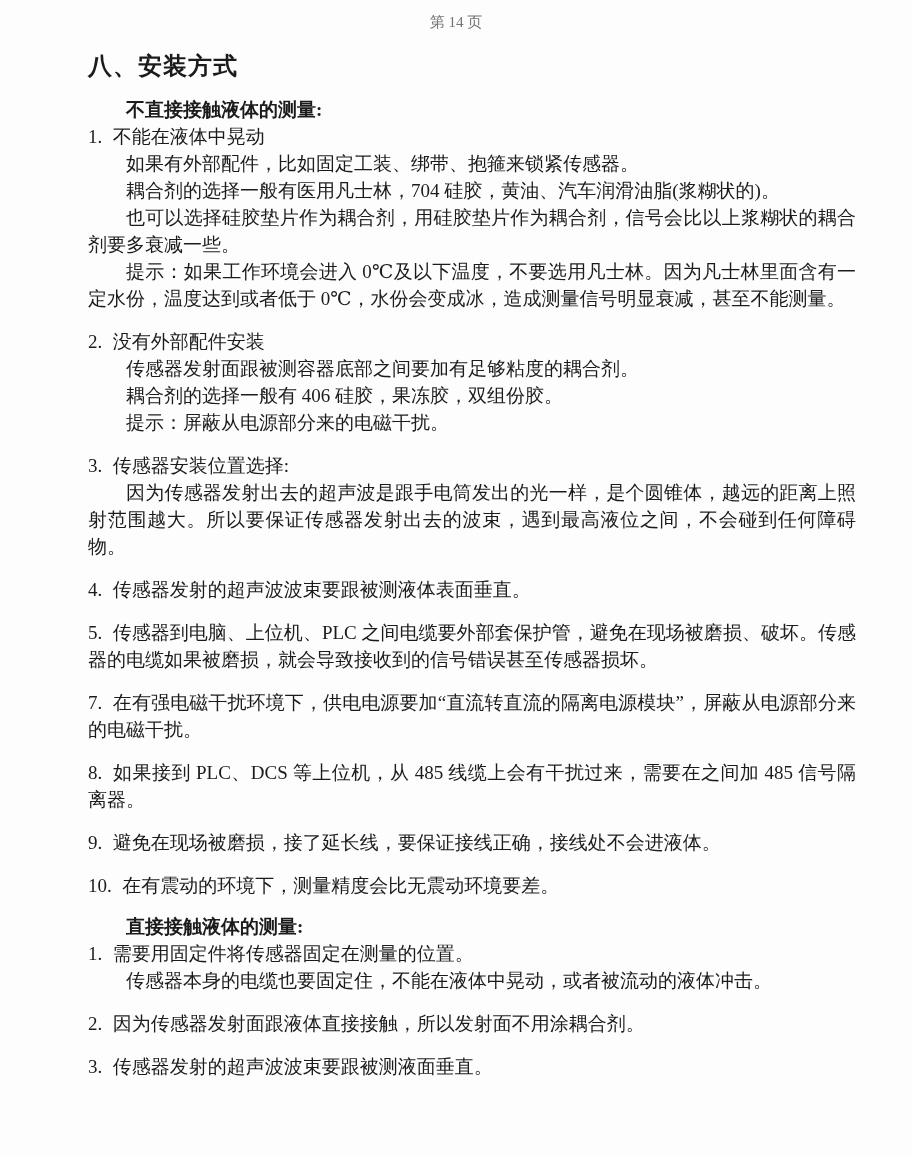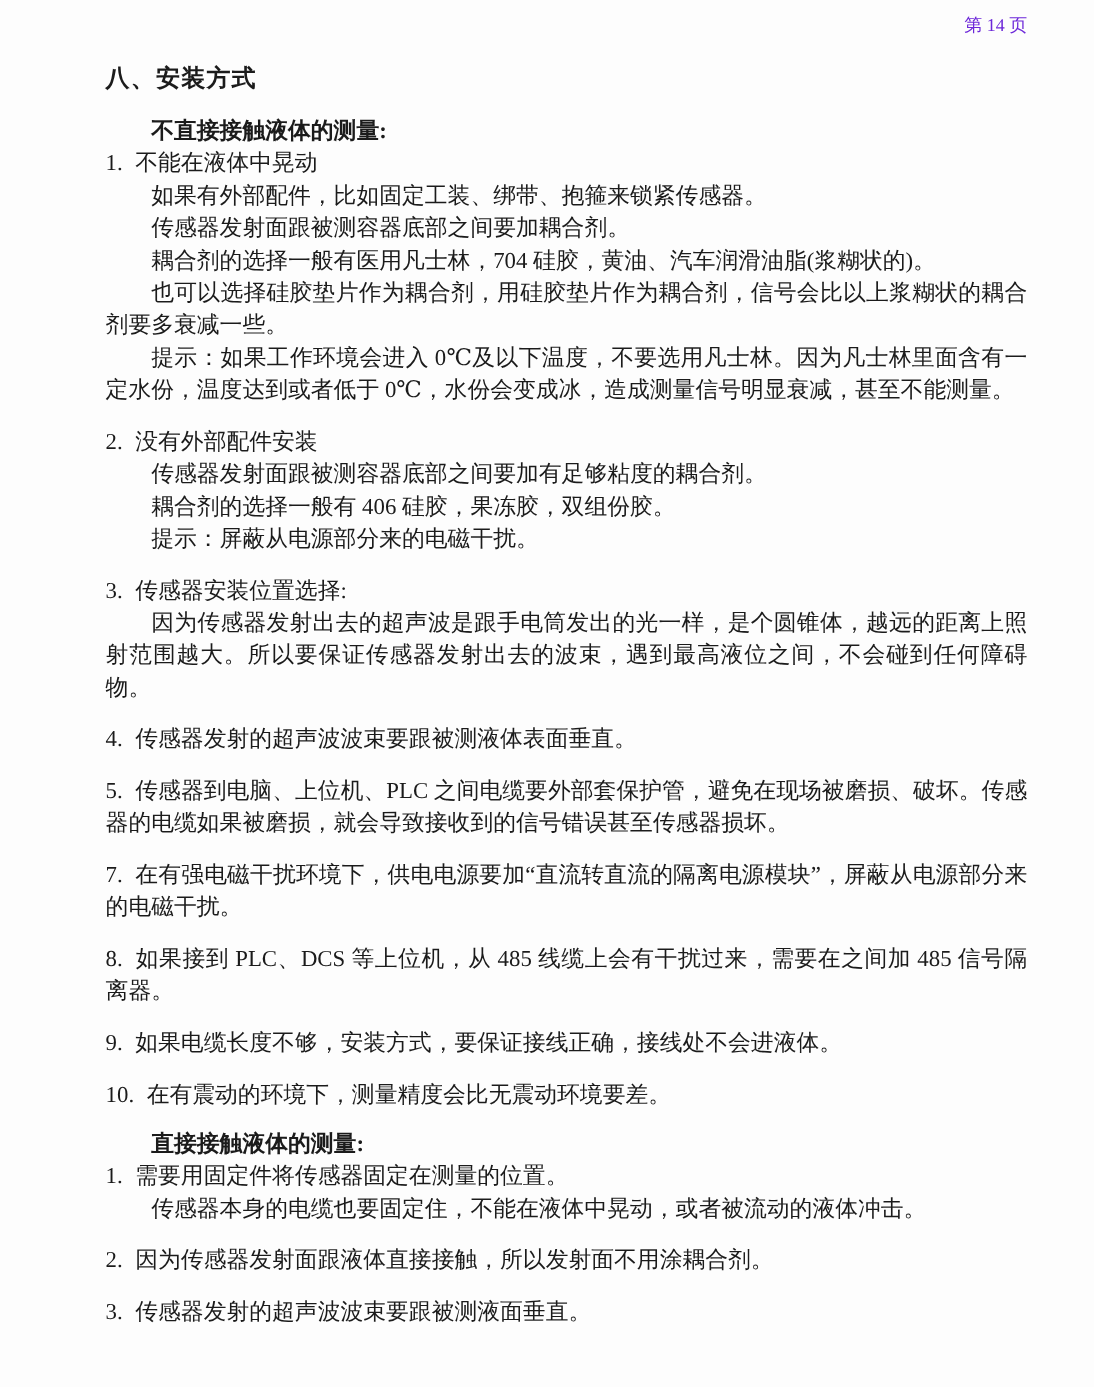--- a/index.html
+++ b/index.html
@@ -11,29 +11,29 @@
     background: #fdfdfd;
     color: #1b1b1b;
     font-family: "Liberation Serif", "DejaVu Serif", serif;
     font-size: 19px;
     line-height: 27px;
     padding: 12px 56px 10px 88px;
     overflow: hidden;
     position: relative;
   }
   .page-header {
-    text-align: right;
+    text-align: center;
     font-size: 15px;
     line-height: 20px;
-    color: #6d28d9;
+    color: #737373;
     
     margin-left: -32px;
   }
   .doc-title {
-    font-size: 20px;
+    font-size: 24px;
     line-height: 32px;
     font-weight: 600;
     margin-top: 18px;
     letter-spacing: 1px;
   }
   .sections { margin-top: 6px; }
   section[data-name="section"] { display: block; }
   .sec-heading {
     font-weight: 700;
     text-indent: 2em;
@@ -57,21 +57,20 @@
   <div class="page-header" data-name="page-number">第 14 页</div>
 
   <h1 class="doc-title" data-name="page-title">八、安装方式</h1>
 
   <div class="sections" data-name="sections">
       <section data-name="section">
         <p data-name="section-heading" class="sec-heading">不直接接触液体的测量:</p>
         <div data-name="list-item" class="item">
           <p data-name="item-first-line" class="line numbered"><span data-name="item-number" class="num">1.</span><span data-name="item-text">不能在液体中晃动</span></p>
           <p data-name="item-paragraph" class="line indent">如果有外部配件，比如固定工装、绑带、抱箍来锁紧传感器。</p>
-          <p data-name="item-paragraph" class="line indent">传感器发射面跟被测容器底部之间要加耦合剂。</p>
           <p data-name="item-paragraph" class="line indent">耦合剂的选择一般有医用凡士林，704 硅胶，黄油、汽车润滑油脂(浆糊状的)。</p>
           <p data-name="item-paragraph" class="line indent">也可以选择硅胶垫片作为耦合剂，用硅胶垫片作为耦合剂，信号会比以上浆糊状的耦合剂要多衰减一些。</p>
           <p data-name="item-paragraph" class="line indent">提示：如果工作环境会进入 0℃及以下温度，不要选用凡士林。因为凡士林里面含有一定水份，温度达到或者低于 0℃，水份会变成冰，造成测量信号明显衰减，甚至不能测量。</p>
         </div>
         <div data-name="list-item" class="item">
           <p data-name="item-first-line" class="line numbered"><span data-name="item-number" class="num">2.</span><span data-name="item-text">没有外部配件安装</span></p>
           <p data-name="item-paragraph" class="line indent">传感器发射面跟被测容器底部之间要加有足够粘度的耦合剂。</p>
           <p data-name="item-paragraph" class="line indent">耦合剂的选择一般有 406 硅胶，果冻胶，双组份胶。</p>
           <p data-name="item-paragraph" class="line indent">提示：屏蔽从电源部分来的电磁干扰。</p>
         </div>
@@ -85,21 +84,21 @@
         <div data-name="list-item" class="item">
           <p data-name="item-first-line" class="line numbered"><span data-name="item-number" class="num">5.</span><span data-name="item-text">传感器到电脑、上位机、PLC 之间电缆要外部套保护管，避免在现场被磨损、破坏。传感器的电缆如果被磨损，就会导致接收到的信号错误甚至传感器损坏。</span></p>
         </div>
         <div data-name="list-item" class="item">
           <p data-name="item-first-line" class="line numbered"><span data-name="item-number" class="num">7.</span><span data-name="item-text">在有强电磁干扰环境下，供电电源要加“直流转直流的隔离电源模块”，屏蔽从电源部分来的电磁干扰。</span></p>
         </div>
         <div data-name="list-item" class="item">
           <p data-name="item-first-line" class="line numbered"><span data-name="item-number" class="num">8.</span><span data-name="item-text">如果接到 PLC、DCS 等上位机，从 485 线缆上会有干扰过来，需要在之间加 485 信号隔离器。</span></p>
         </div>
         <div data-name="list-item" class="item">
-          <p data-name="item-first-line" class="line numbered"><span data-name="item-number" class="num">9.</span><span data-name="item-text">如果电缆长度不够，安装方式，要保证接线正确，接线处不会进液体。</span></p>
+          <p data-name="item-first-line" class="line numbered"><span data-name="item-number" class="num">9.</span><span data-name="item-text">避免在现场被磨损，接了延长线，要保证接线正确，接线处不会进液体。</span></p>
         </div>
         <div data-name="list-item" class="item">
           <p data-name="item-first-line" class="line numbered"><span data-name="item-number" class="num">10.</span><span data-name="item-text">在有震动的环境下，测量精度会比无震动环境要差。</span></p>
         </div>
       </section>
       <section data-name="section">
         <p data-name="section-heading" class="sec-heading">直接接触液体的测量:</p>
         <div data-name="list-item" class="item">
           <p data-name="item-first-line" class="line numbered"><span data-name="item-number" class="num">1.</span><span data-name="item-text">需要用固定件将传感器固定在测量的位置。</span></p>
           <p data-name="item-paragraph" class="line indent">传感器本身的电缆也要固定住，不能在液体中晃动，或者被流动的液体冲击。</p>

